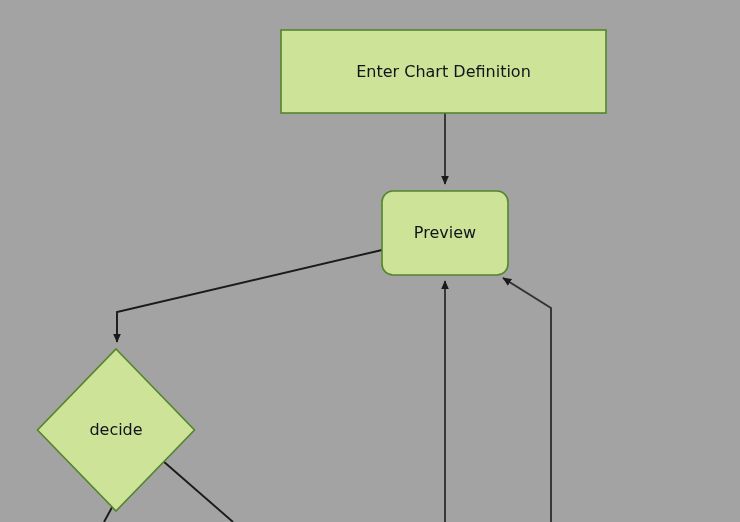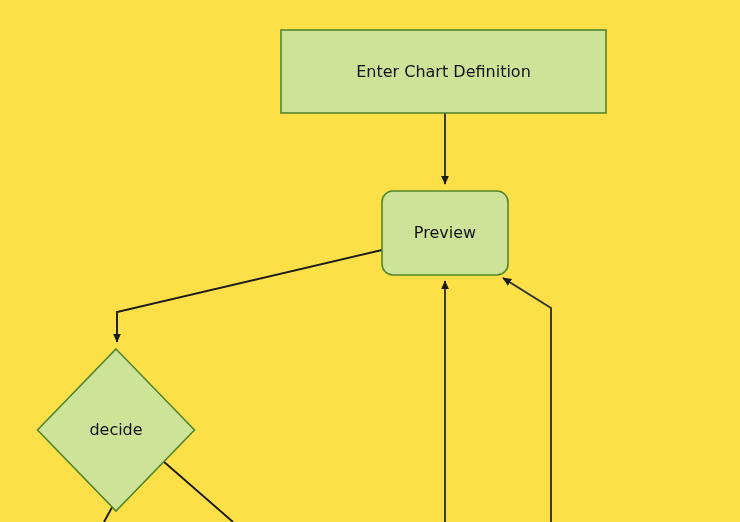--- a/index.html
+++ b/index.html
@@ -7,21 +7,21 @@
     padding: 0;
     background: #ffffff;
   }
   body {
     font-family: "DejaVu Sans", "Liberation Sans", sans-serif;
   }
   #flowchart-canvas {
     position: relative;
     width: 740px;
     height: 522px;
-    background: #fde047;
+    background: #a3a3a3;
     overflow: hidden;
   }
   svg.diagram-svg {
     position: absolute;
     top: 0;
     left: 0;
     width: 740px;
     height: 522px;
     display: block;
   }

